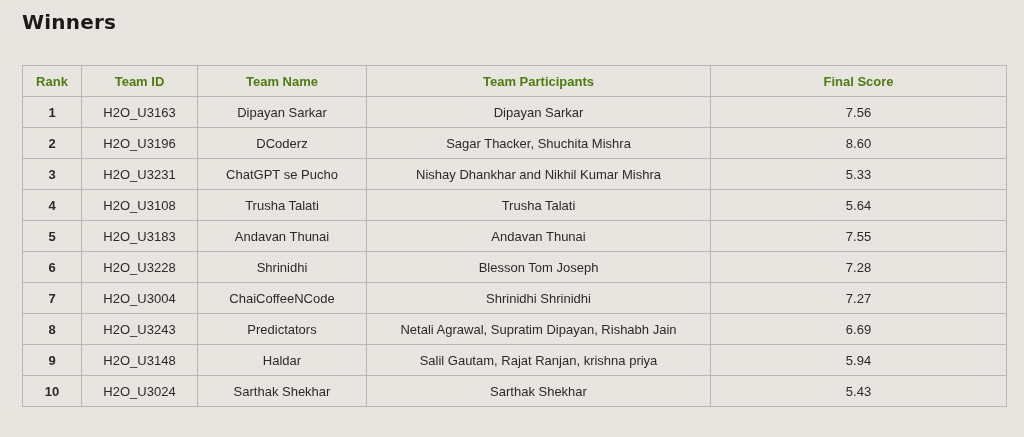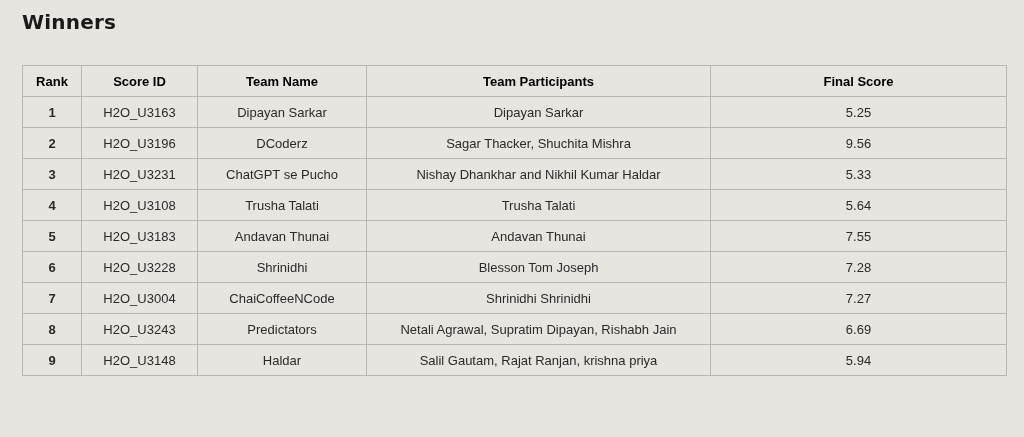--- a/index.html
+++ b/index.html
@@ -41,21 +41,21 @@
       border: 1px solid #b9b7b3;
       height: 30px;
       padding: 0 4px;
       text-align: center;
       vertical-align: middle;
       white-space: nowrap;
       overflow: hidden;
     }
     table.winners th {
       font-weight: bold;
-      color: #000000;
+      color: #4d7c0f;
     }
     table.winners td.rank {
       font-weight: bold;
     }
     col.c-rank { width: 59px; }
     col.c-id { width: 116px; }
     col.c-name { width: 169px; }
     col.c-part { width: 344px; }
     col.c-score { width: 296px; }
   </style>
@@ -68,46 +68,46 @@
   <colgroup>
     <col class="c-rank">
       <col class="c-id">
       <col class="c-name">
       <col class="c-part">
       <col class="c-score">
   </colgroup>
   <thead>
     <tr>
       <th>Rank</th>
-      <th>Score ID</th>
+      <th>Team ID</th>
       <th>Team Name</th>
       <th>Team Participants</th>
       <th>Final Score</th>
     </tr>
   </thead>
   <tbody>
     <tr>
       <td class="rank">1</td>
       <td>H2O_U3163</td>
       <td>Dipayan Sarkar</td>
       <td>Dipayan Sarkar</td>
-      <td>5.25</td>
+      <td>7.56</td>
     </tr>
     <tr>
       <td class="rank">2</td>
       <td>H2O_U3196</td>
       <td>DCoderz</td>
       <td>Sagar Thacker, Shuchita Mishra</td>
-      <td>9.56</td>
+      <td>8.60</td>
     </tr>
     <tr>
       <td class="rank">3</td>
       <td>H2O_U3231</td>
       <td>ChatGPT se Pucho</td>
-      <td>Nishay Dhankhar and Nikhil Kumar Haldar</td>
+      <td>Nishay Dhankhar and Nikhil Kumar Mishra</td>
       <td>5.33</td>
     </tr>
     <tr>
       <td class="rank">4</td>
       <td>H2O_U3108</td>
       <td>Trusha Talati</td>
       <td>Trusha Talati</td>
       <td>5.64</td>
     </tr>
     <tr>
@@ -138,14 +138,21 @@
       <td>Netali Agrawal, Supratim Dipayan, Rishabh Jain</td>
       <td>6.69</td>
     </tr>
     <tr>
       <td class="rank">9</td>
       <td>H2O_U3148</td>
       <td>Haldar</td>
       <td>Salil Gautam, Rajat Ranjan, krishna priya</td>
       <td>5.94</td>
     </tr>
+    <tr>
+      <td class="rank">10</td>
+      <td>H2O_U3024</td>
+      <td>Sarthak Shekhar</td>
+      <td>Sarthak Shekhar</td>
+      <td>5.43</td>
+    </tr>
   </tbody>
 </table>
 
 </body></html>

